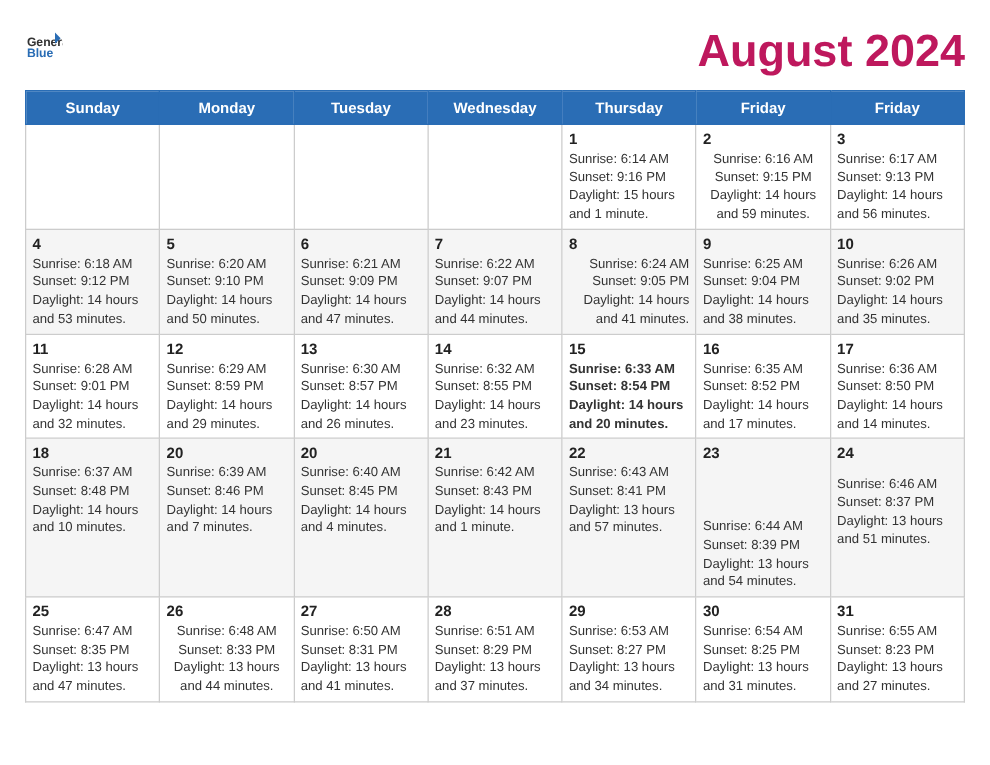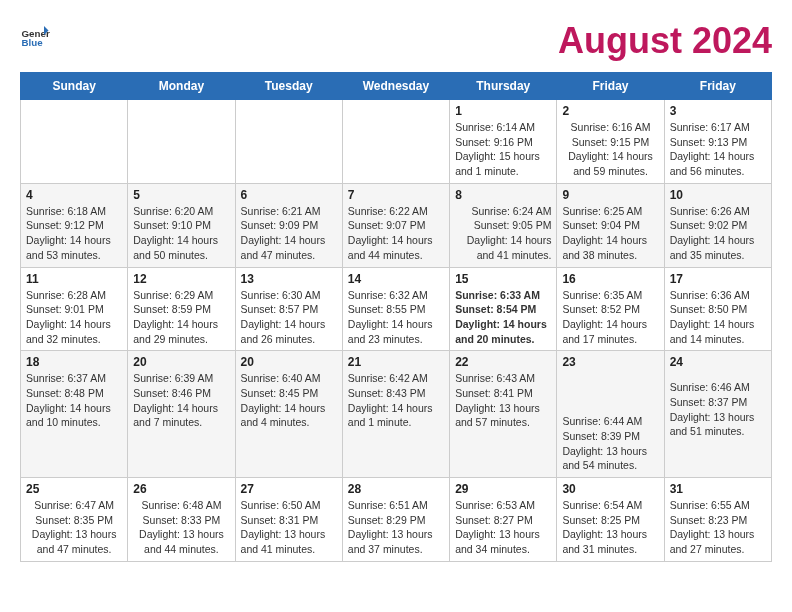--- a/index.html
+++ b/index.html
@@ -282,21 +282,21 @@
           <div class="day-number">24</div>
           <div class="day-info" style="white-space: pre-line; margin-top: 11px;">Sunrise: 6:46 AM
 Sunset: 8:37 PM
 Daylight: 13 hours
 and 51 minutes.</div>
         </td>
       </tr>
       <tr>
         <td>
           <div class="day-number">25</div>
-          <div class="day-info" style="white-space: pre-line; text-align: center;">Sunrise: 6:47 AM
+          <div class="day-info" style="white-space: pre-line;">Sunrise: 6:47 AM
 Sunset: 8:35 PM
 Daylight: 13 hours
 and 47 minutes.</div>
         </td>
         <td>
           <div class="day-number">26</div>
           <div class="day-info" style="white-space: pre-line; text-align: center;">Sunrise: 6:48 AM
 Sunset: 8:33 PM
 Daylight: 13 hours
 and 44 minutes.</div>

